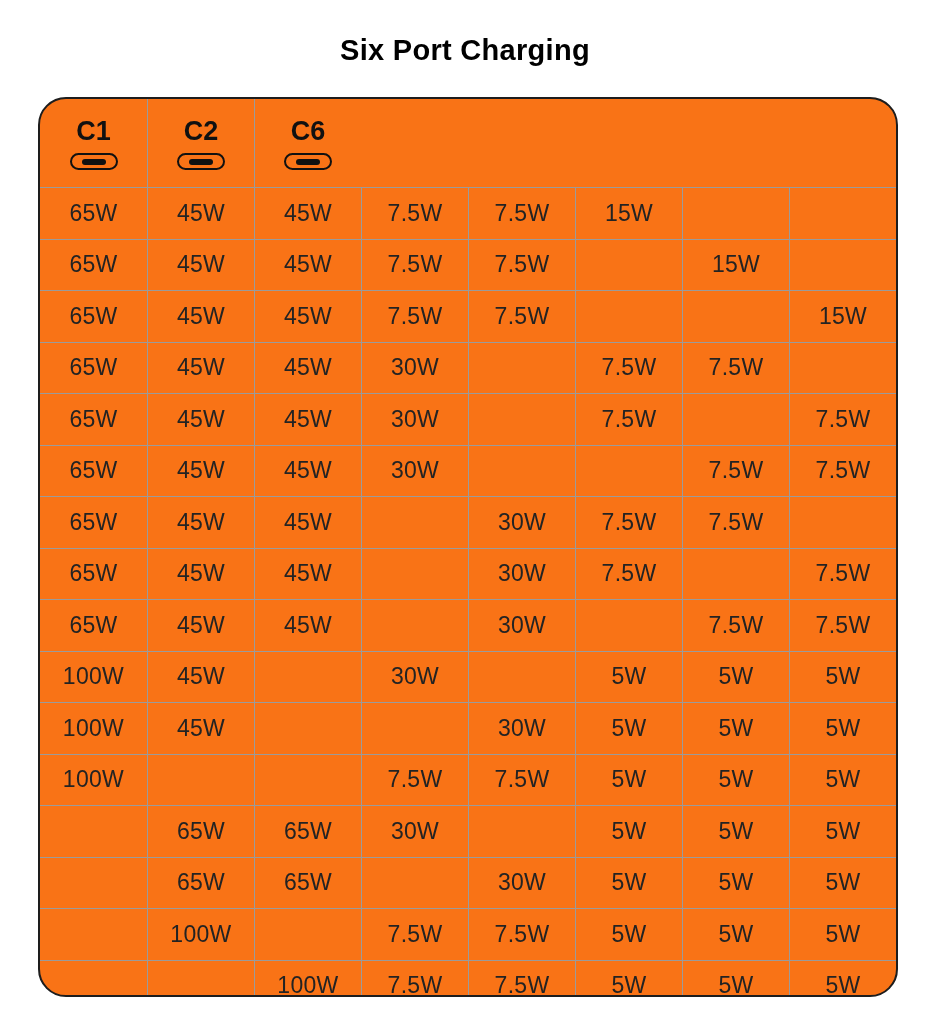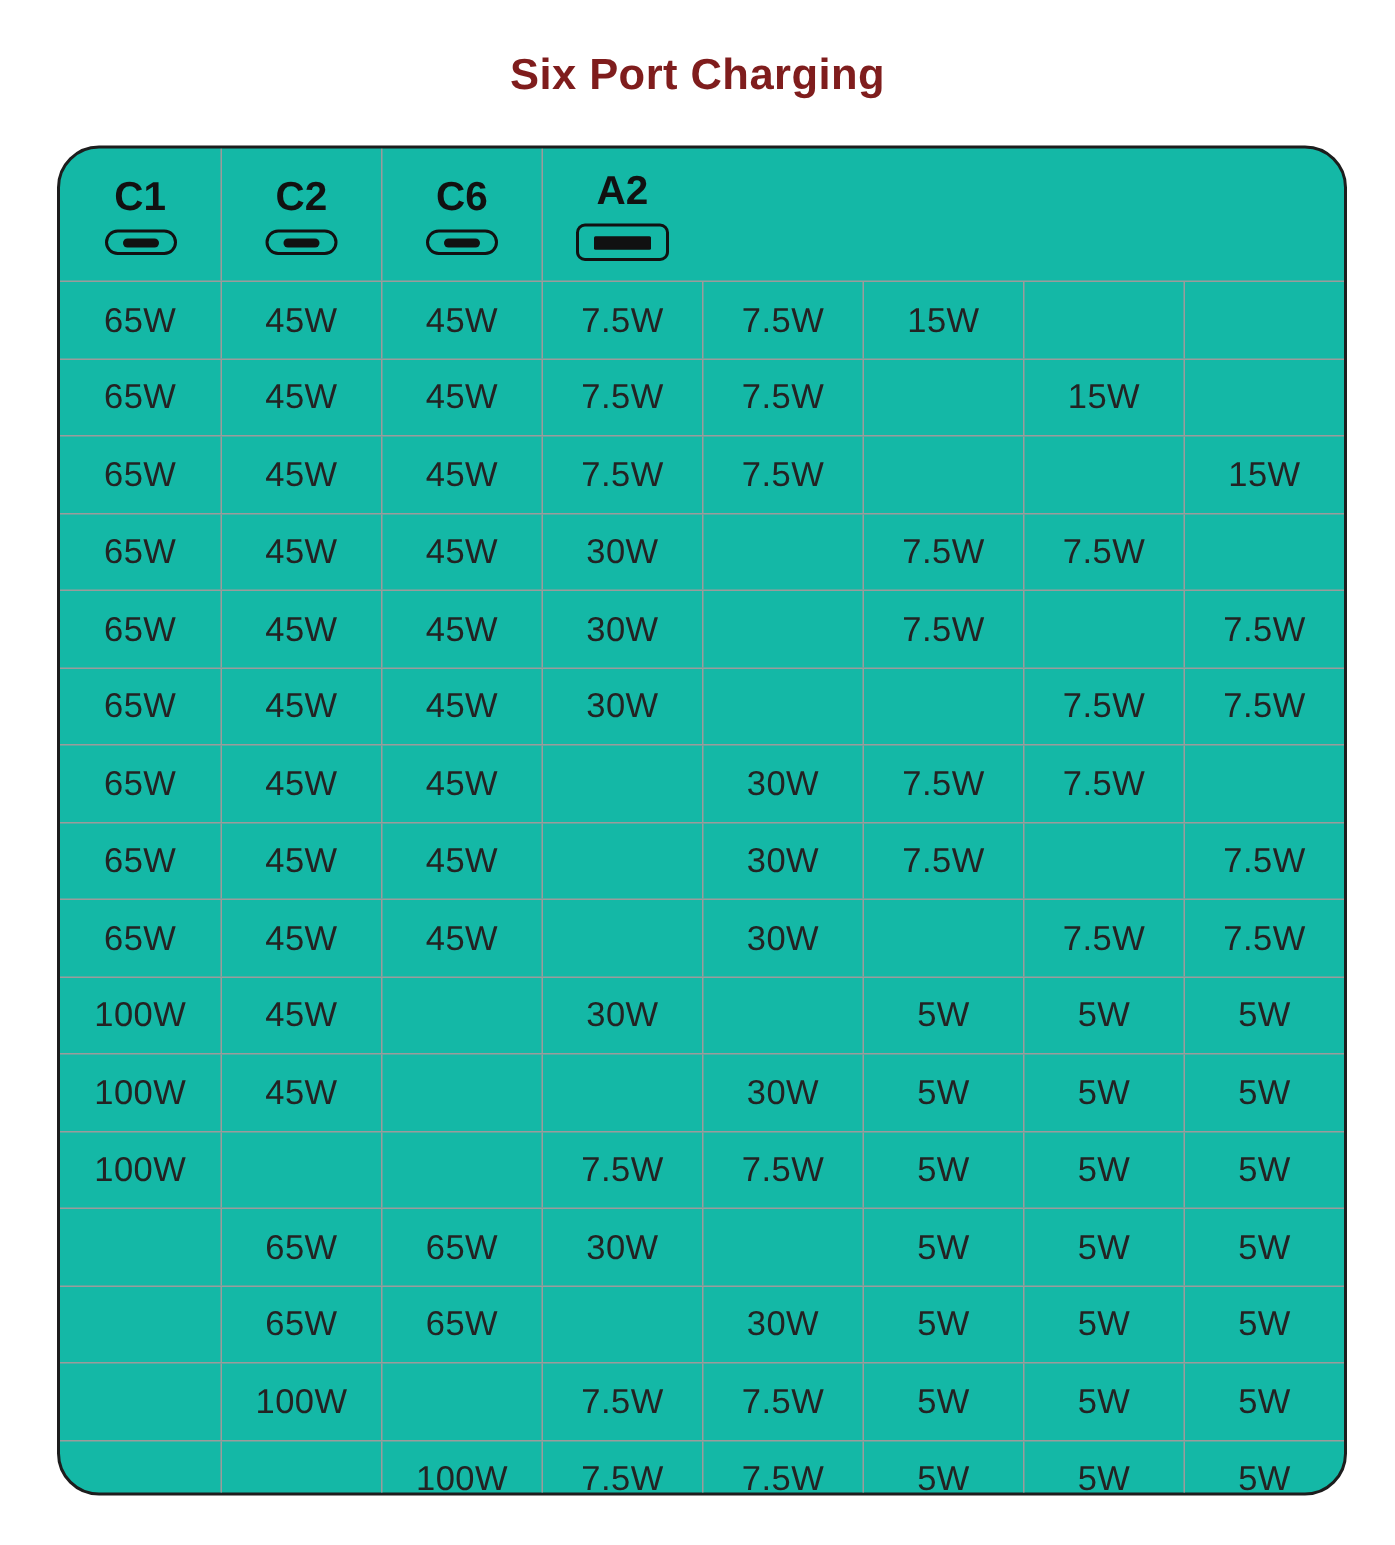--- a/index.html
+++ b/index.html
@@ -16,34 +16,34 @@
   }
   .title {
     position: absolute;
     top: 34px;
     left: 0;
     width: 930px;
     text-align: center;
     font-size: 29px;
     font-weight: 700;
     letter-spacing: 0.3px;
-    color: #7f1d1d;
+    color: #000000;
     margin: 0;
   }
   .charge-table {
     position: absolute;
     left: 38px;
     top: 97px;
     width: 860px;
     height: 900px;
     box-sizing: border-box;
     border: 2px solid #1d1d1d;
     border-radius: 28px;
     overflow: hidden;
-    background: #14b8a6;
+    background: #f97316;
   }
   .header-row {
     display: grid;
     grid-template-columns: repeat(8, 1fr);
     height: 88px;
   }
   .hcell {
     display: flex;
     flex-direction: column;
     align-items: center;
@@ -126,24 +126,20 @@
         <div class="picon usbc"></div>
       </div>
       <div class="hcell">
         <div class="port-label">C2</div>
         <div class="picon usbc"></div>
       </div>
       <div class="hcell">
         <div class="port-label">C6</div>
         <div class="picon usbc"></div>
       </div>
-      <div class="hcell">
-        <div class="port-label">A2</div>
-        <div class="picon usba"></div>
-      </div>
     </div>
   <div id="body-rows">
       <div class="row">
         <div class="cell">65W</div>
         <div class="cell">45W</div>
         <div class="cell">45W</div>
         <div class="cell">7.5W</div>
         <div class="cell">7.5W</div>
         <div class="cell">15W</div>
         <div class="cell"></div>

